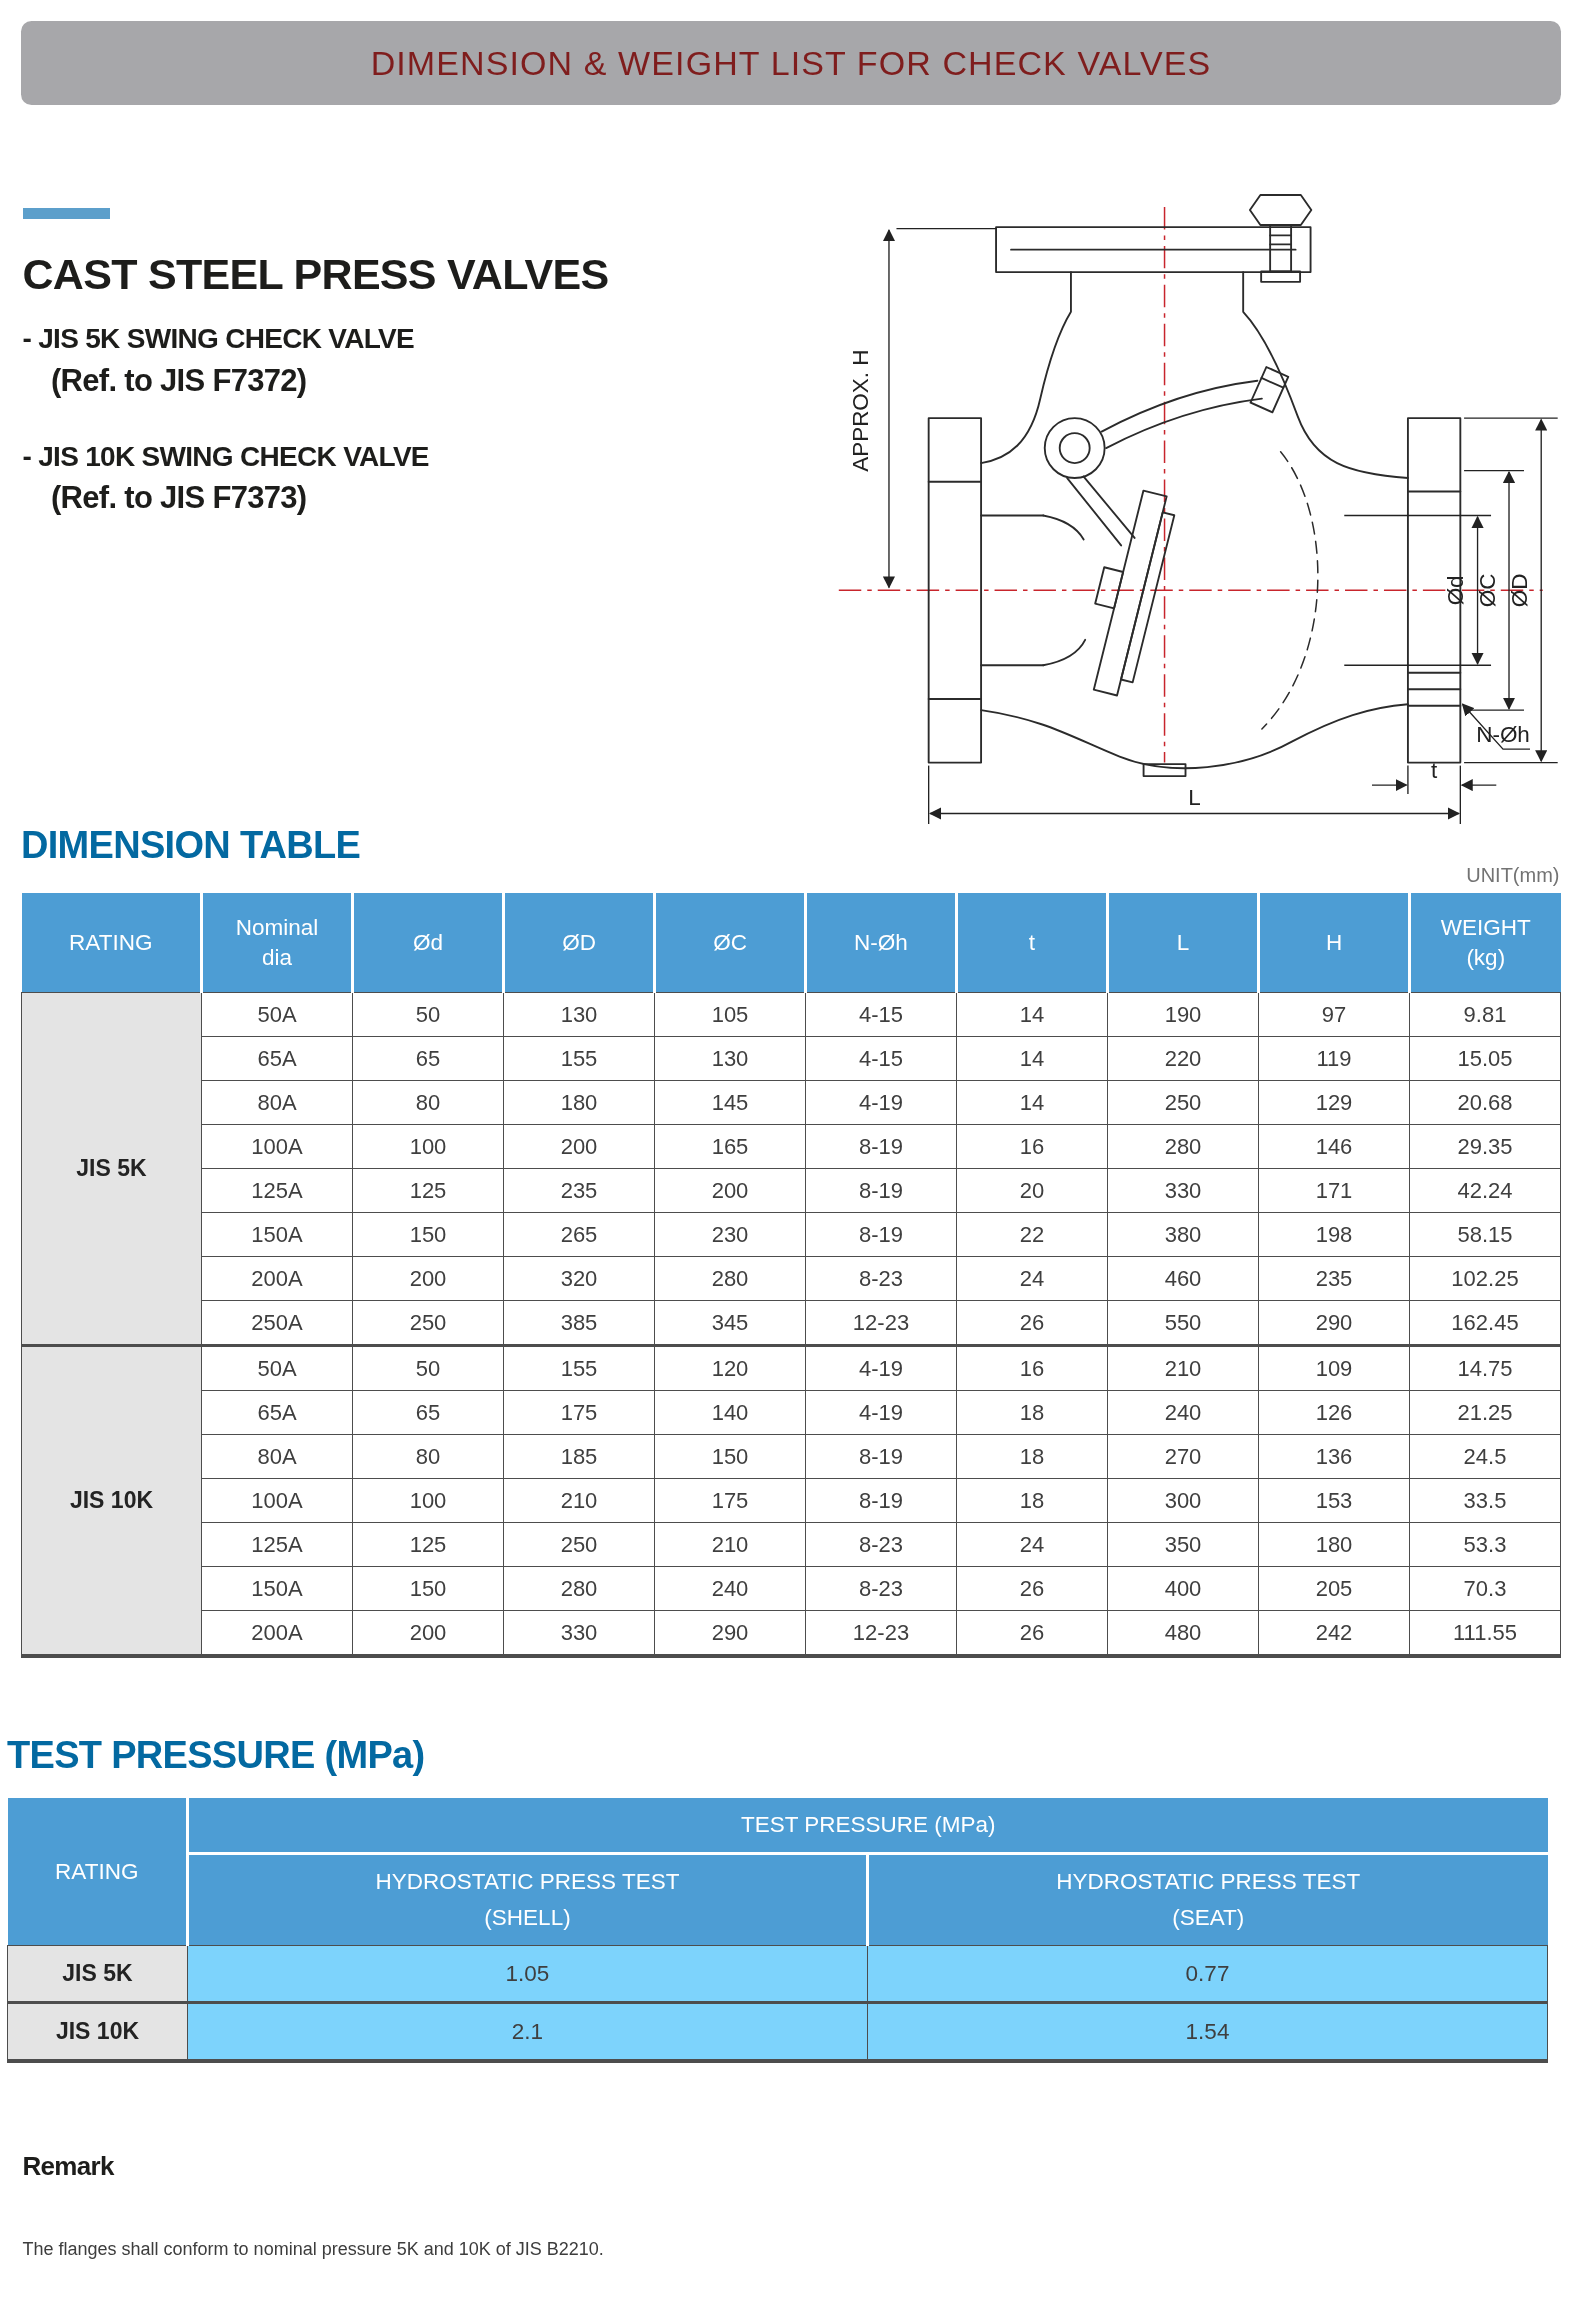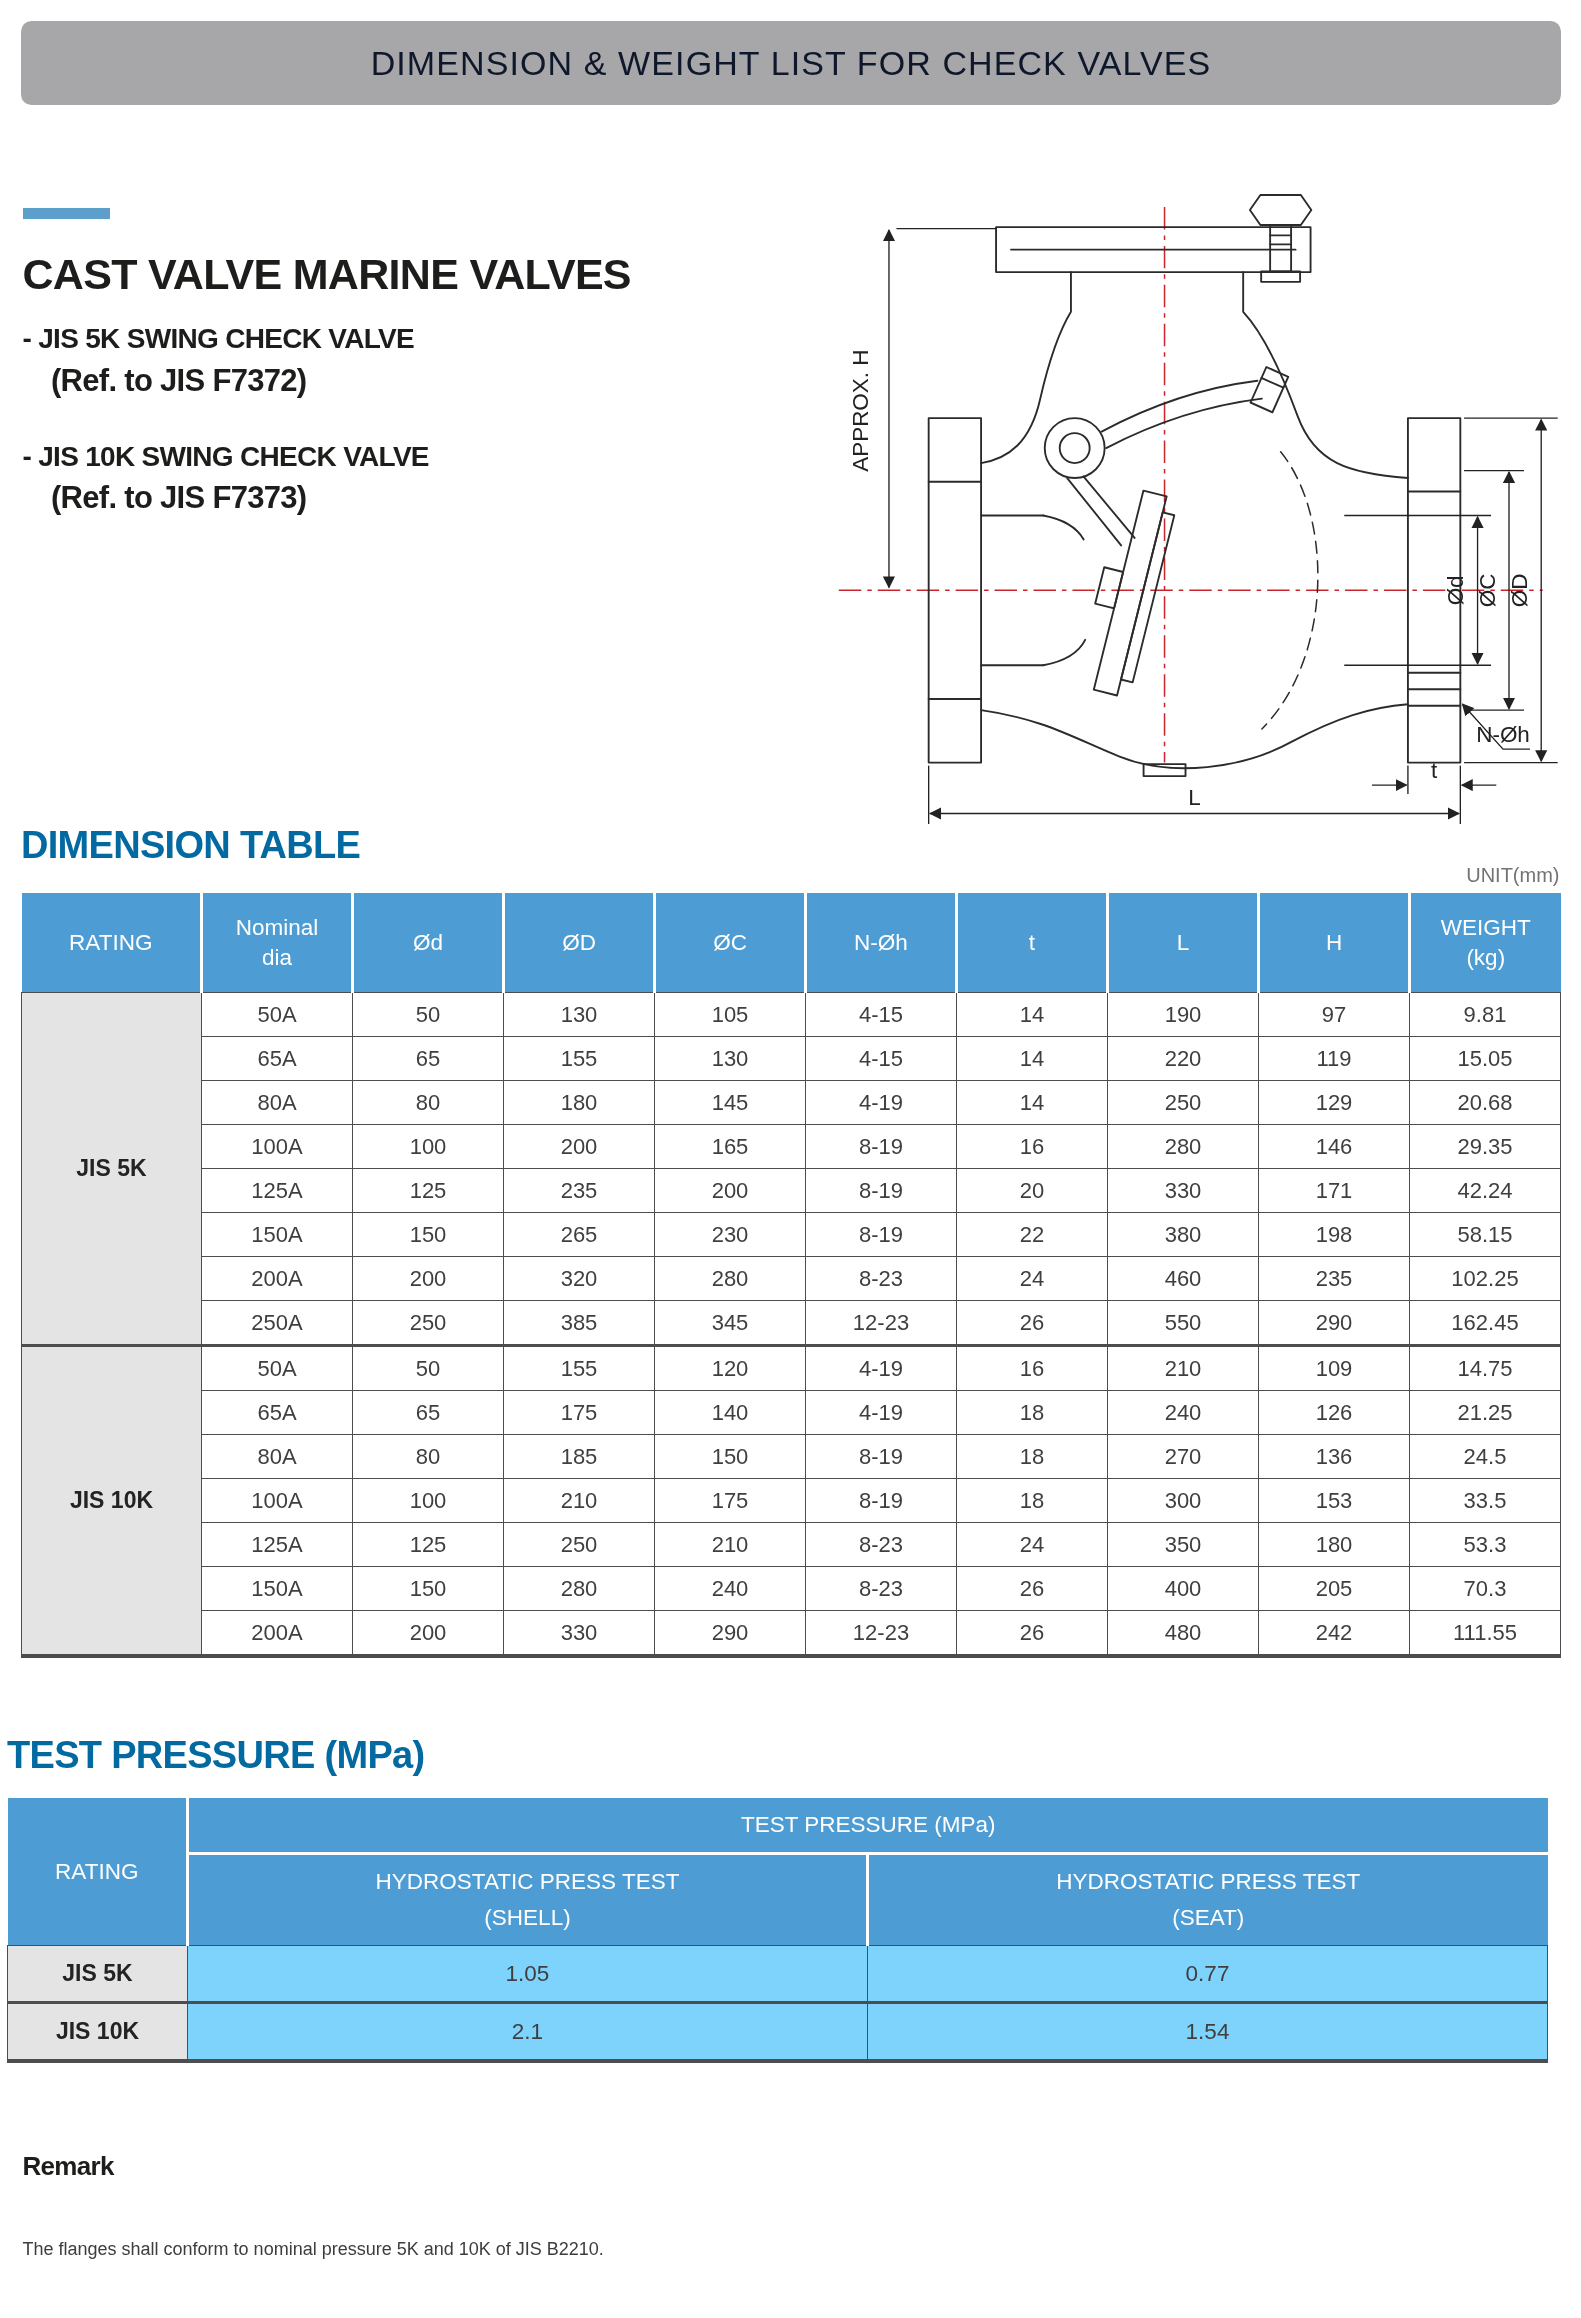--- a/index.html
+++ b/index.html
@@ -2,21 +2,21 @@
 <html style="--header-blue: #4D9DD4; --banner-gray: #A7A7AA; --rating-gray: #E4E4E4; --accent-blue: #5C9FCB; --centerline-red: #C8252C;font-size:12px"><head>
 <meta charset="utf-8">
 <style>
   html,body { margin:0; padding:0; background:#fff; font-family:"Liberation Sans",sans-serif; }
   .page { position:relative; width:1582px; height:2319px; background:#fff; overflow:hidden; }
 
   
   .banner { position:absolute; left:21px; top:21px; width:1540px; height:84px;
     background:var(--banner-gray,#A7A7AA); border-radius:10.5px;
     display:flex; align-items:center; justify-content:center; }
-  .banner-title { color:#0f172a; font-size:34px; font-weight:400; letter-spacing:1.1px; }
+  .banner-title { color:#7f1d1d; font-size:34px; font-weight:400; letter-spacing:1.1px; }
 
   .accent { position:absolute; left:22.5px; top:208px; width:87px; height:10.5px; background:var(--accent-blue,#5C9FCB); }
 
   
   .intro { position:absolute; left:22.5px; top:250px; color:#1D1D1B; }
   .intro h1 { font-size:43px; font-weight:700; letter-spacing:-0.7px; margin:0 0 24px 0; }
   .jis-item { font-size:28px; font-weight:700; letter-spacing:-0.7px; margin:0; }
   .jis-ref  { font-size:31px; font-weight:700; letter-spacing:-0.7px; margin:7.5px 0 42px 28.5px; }
 
   
@@ -68,21 +68,21 @@
 
 <div class="page">
 
   <div class="banner">
     <span class="banner-title">DIMENSION &amp; WEIGHT LIST FOR CHECK VALVES</span>
   </div>
 
   <div class="accent"></div>
 
   <div class="intro">
-    <h1>CAST VALVE MARINE VALVES</h1>
+    <h1>CAST STEEL PRESS VALVES</h1>
     <p class="jis-item">- JIS 5K SWING CHECK VALVE</p>
     <p class="jis-ref">(Ref. to JIS F7372)</p>
     <p class="jis-item">- JIS 10K SWING CHECK VALVE</p>
     <p class="jis-ref">(Ref. to JIS F7373)</p>
   </div>
 
   <div class="drawing">
     <svg viewBox="0 0 1000 860" width="749" height="644">
       <defs>
         <marker id="arr" viewBox="0 0 10 10" refX="9" refY="5" markerWidth="9" markerHeight="9" orient="auto-start-reverse">

